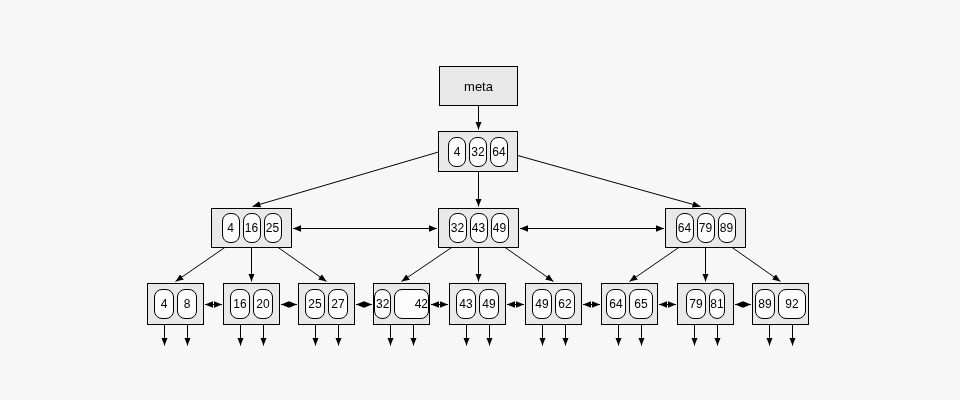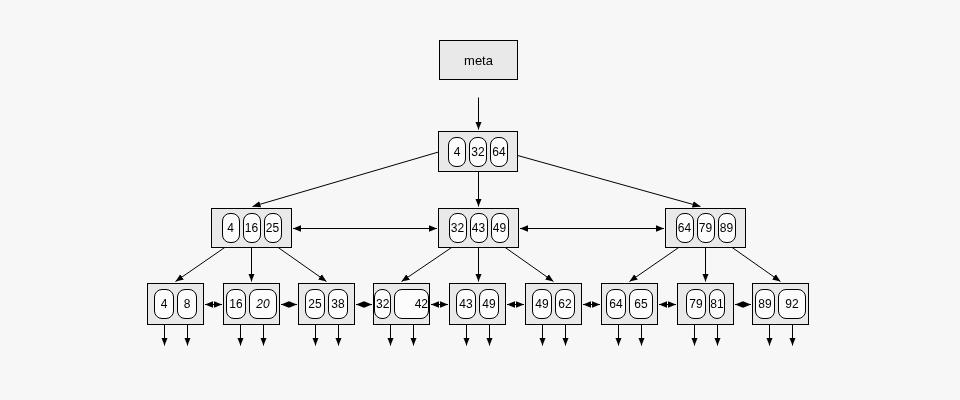--- a/index.html
+++ b/index.html
@@ -77,21 +77,21 @@
         <line x1="565.5" y1="318.5" x2="565.5" y2="345.5" marker-end="url(#mEnd)"></line>
         <line x1="618.5" y1="318.5" x2="618.5" y2="345.5" marker-end="url(#mEnd)"></line>
         <line x1="641.5" y1="318.5" x2="641.5" y2="345.5" marker-end="url(#mEnd)"></line>
         <line x1="694.5" y1="318.5" x2="694.5" y2="345.5" marker-end="url(#mEnd)"></line>
         <line x1="717.5" y1="318.5" x2="717.5" y2="345.5" marker-end="url(#mEnd)"></line>
         <line x1="769.5" y1="318.5" x2="769.5" y2="345.5" marker-end="url(#mEnd)"></line>
         <line x1="792.5" y1="318.5" x2="792.5" y2="345.5" marker-end="url(#mEnd)"></line>
       </g>
   </svg>
   <div id="nodes">
-      <div class="node" style="left: 439px; top: 40px; width: 79px; height: 40px;">
+      <div class="node" style="left: 439px; top: 66px; width: 79px; height: 40px;">
         <span class="meta-label">meta</span>
       </div>
       <div class="node" style="left: 438px; top: 131px; width: 80px; height: 41px;">
         <span class="key" style="width: 18px;">4</span>
         <span class="key" style="width: 18px;">32</span>
         <span class="key" style="width: 18px;">64</span>
       </div>
       <div class="node" style="left: 211px; top: 208px; width: 81px; height: 40px;">
         <span class="key" style="width: 18px;">4</span>
         <span class="key" style="width: 18px;">16</span>
@@ -106,25 +106,25 @@
         <span class="key" style="width: 18px;">64</span>
         <span class="key" style="width: 18px;">79</span>
         <span class="key" style="width: 18px;">89</span>
       </div>
       <div class="node" style="left: 147px; top: 283px; width: 57px; height: 42px;">
         <span class="key" style="width: 20px;">4</span>
         <span class="key" style="width: 20px;">8</span>
       </div>
       <div class="node" style="left: 223px; top: 283px; width: 57px; height: 42px;">
         <span class="key" style="width: 20px;">16</span>
-        <span class="key" style="width: 28px; font-style: italic;">20</span>
+        <span class="key" style="width: 20px;">20</span>
       </div>
       <div class="node" style="left: 298px; top: 283px; width: 57px; height: 42px;">
         <span class="key" style="width: 20px;">25</span>
-        <span class="key" style="width: 20px;">38</span>
+        <span class="key" style="width: 20px;">27</span>
       </div>
       <div class="node" style="left: 373px; top: 283px; width: 57px; height: 42px;">
         <span class="key" style="width: 20px;">32</span>
         <span class="key" style="width: 40px; text-align: right;">42</span>
       </div>
       <div class="node" style="left: 449px; top: 283px; width: 57px; height: 42px;">
         <span class="key" style="width: 20px;">43</span>
         <span class="key" style="width: 20px;">49</span>
       </div>
       <div class="node" style="left: 525px; top: 283px; width: 57px; height: 42px;">

